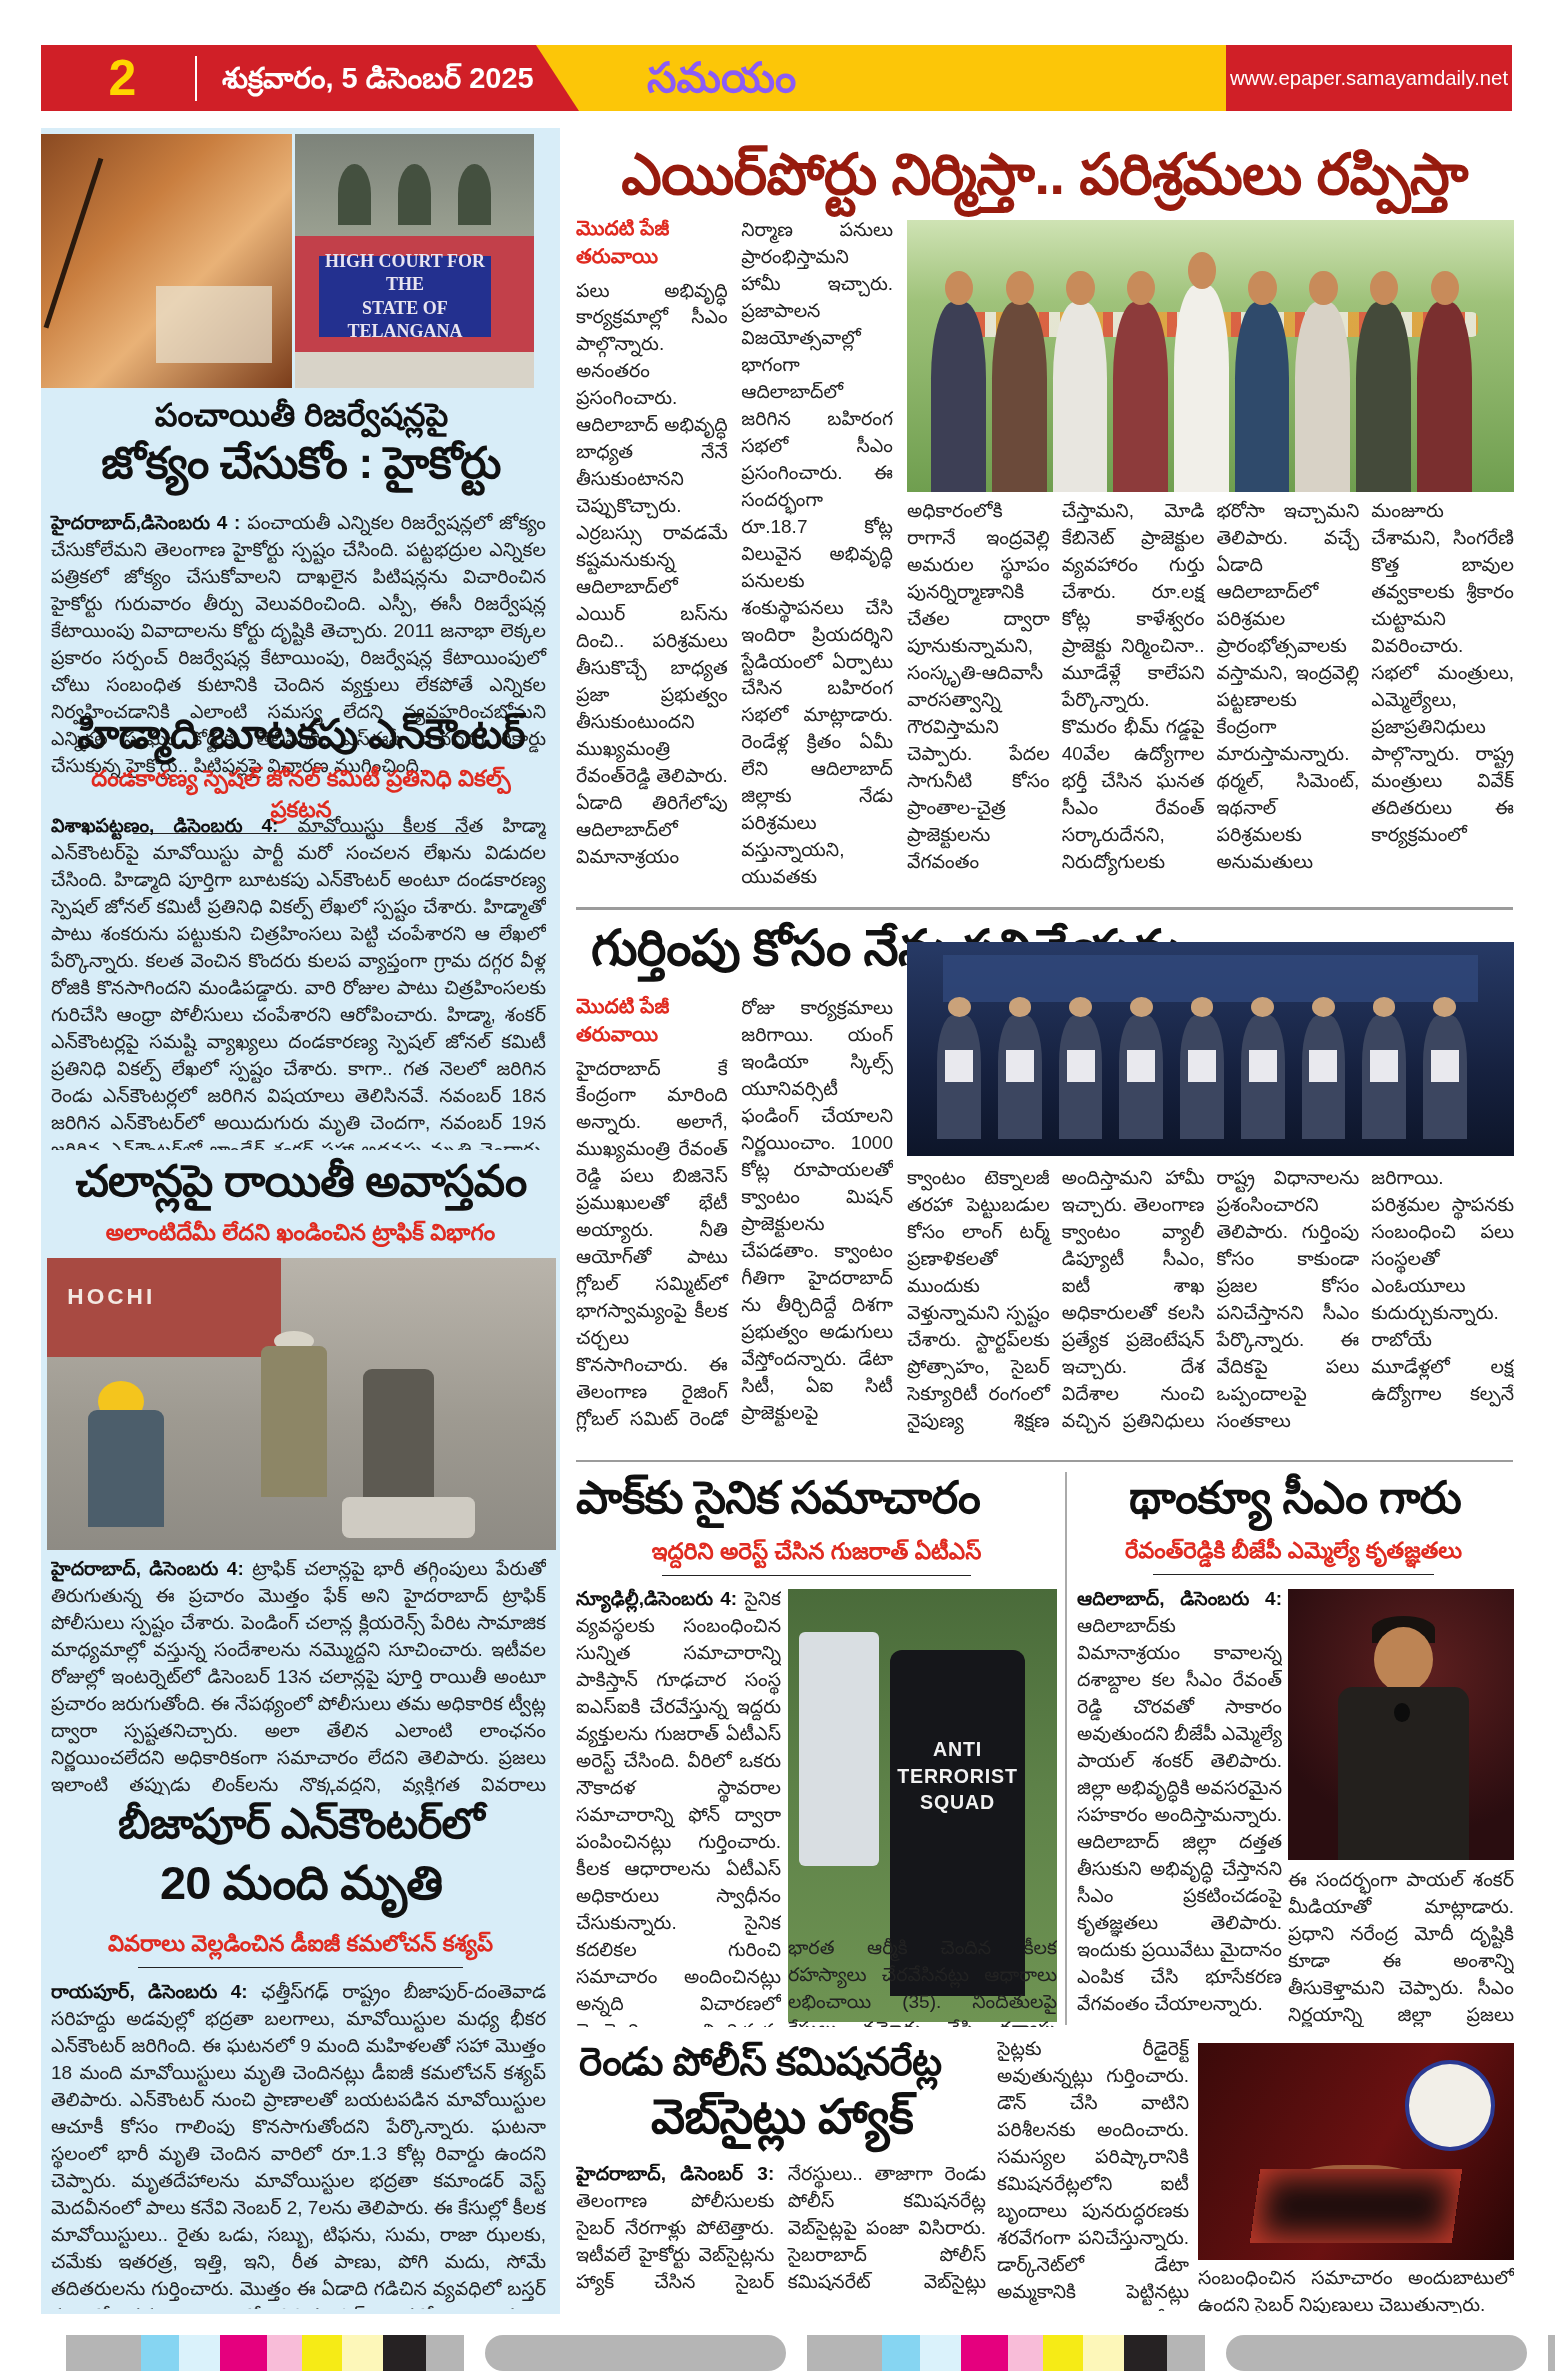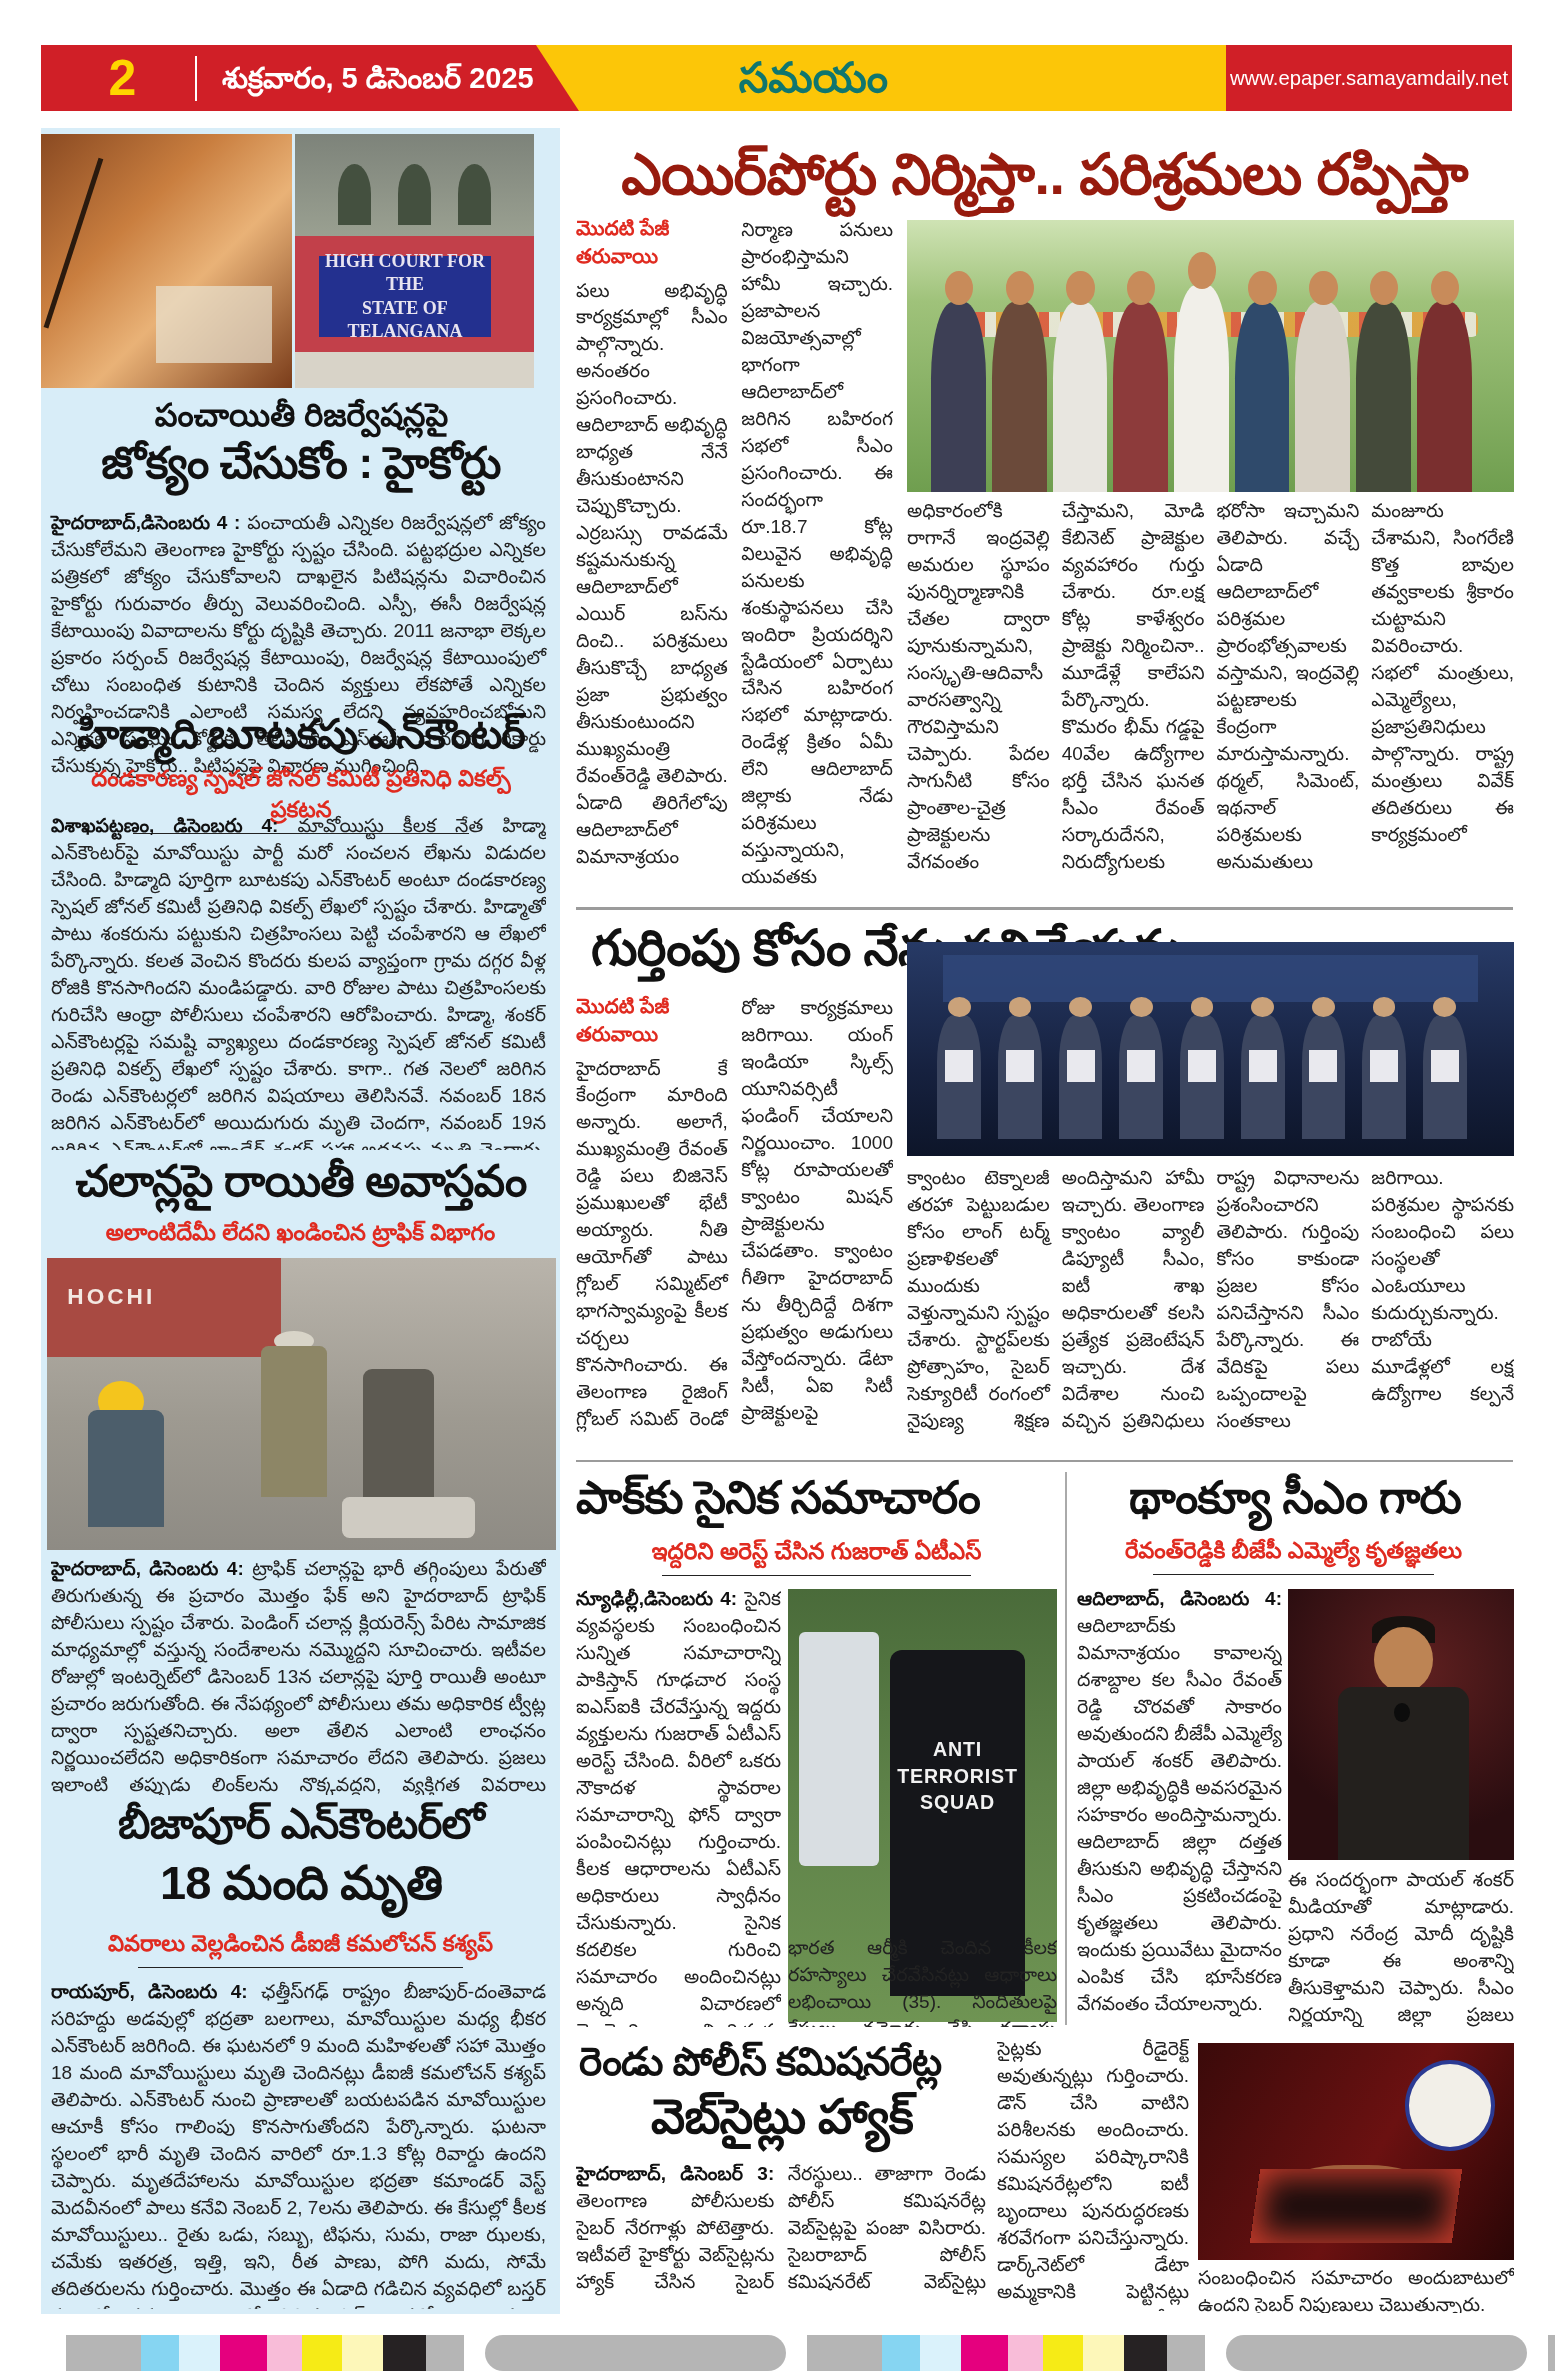--- a/index.html
+++ b/index.html
@@ -6,21 +6,21 @@
   #page{position:relative;width:1555px;height:2377px;background:#ffffff;overflow:hidden;
         font-family:"Liberation Sans","DejaVu Sans",sans-serif;color:#1a1a1a;}
   .abs{position:absolute;}
   
   .hdr-yellow{background:#fcc608;}
   .hdr-red{background:#d01f27;}
   .hdr-red-left{background:#d01f27;clip-path:polygon(0 0,92% 0,100% 100%,0 100%);}
   .pgnum{color:#ffd500;font-size:50px;font-weight:bold;line-height:66px;}
   .hdr-divider{width:2.3px;background:#ffffff;}
   .hdr-date{color:#ffffff;font-size:29px;font-weight:bold;line-height:66px;}
-  .masthead{color:#0f766e;font-size:42px;font-weight:bold;line-height:66px;text-align:right;}
+  .masthead{color:#8b5cf6;font-size:42px;font-weight:bold;line-height:66px;text-align:left;}
   .website{color:#ffffff;font-size:20.3px;line-height:66px;text-align:center;}
   
   .leftbg{background:#d8edf8;}
   .kicker{font-size:32px;font-weight:bold;text-align:center;color:#111;}
   .bigtitle{font-weight:bold;text-align:center;color:#111;letter-spacing:-0.8px;}
   .subred{color:#e02b20;font-weight:bold;text-align:center;}
   .subline{border-bottom:1.5px solid #222;width:72%;margin:4.5px auto 0 auto;}
   .body{font-size:19px;line-height:1.42;text-align:justify;color:#222;margin:0;}
   .dateline{font-weight:bold;color:#111;}
   .contlabel{display:block;color:#e02b20;font-weight:bold;font-size:20.3px;margin-bottom:4.5px;}
@@ -145,21 +145,21 @@
     <div class="helmet"></div>
     <div class="rider2"></div>
     <div class="rider"></div>
     <div class="bike"></div>
   </div>
   <div class="abs" style="left:51px;top:1556px;width:495px;height:239px;overflow:hidden;">
     <p class="body"><b class="dateline">హైదరాబాద్, డిసెంబరు 4:</b> <span>ట్రాఫిక్ చలాన్లపై భారీ తగ్గింపులు పేరుతో తిరుగుతున్న ఈ ప్రచారం మొత్తం ఫేక్ అని హైదరాబాద్ ట్రాఫిక్ పోలీసులు స్పష్టం చేశారు. పెండింగ్ చలాన్ల క్లియరెన్స్ పేరిట సామాజిక మాధ్యమాల్లో వస్తున్న సందేశాలను నమ్మొద్దని సూచించారు. ఇటీవల రోజుల్లో ఇంటర్నెట్‌లో డిసెంబర్ 13న చలాన్లపై పూర్తి రాయితీ అంటూ ప్రచారం జరుగుతోంది. ఈ నేపథ్యంలో పోలీసులు తమ అధికారిక ట్వీట్ల ద్వారా స్పష్టతనిచ్చారు. అలా తేలిన ఎలాంటి లాంఛనం నిర్ణయించలేదని అధికారికంగా సమాచారం లేదని తెలిపారు. ప్రజలు ఇలాంటి తప్పుడు లింక్‌లను నొక్కవద్దని, వ్యక్తిగత వివరాలు పంచుకోవద్దని హెచ్చరించారు. ప్రస్తుతం ట్రాఫిక్ చలాన్లపై ఎలాంటి రాయితీ లేదు. పెండింగ్ చలాన్ల గురించి నమ్మకమైన, అధికారిక సమాచారం కోసం మాత్రమే పోలీసుల వెబ్‌సైట్‌లు, యాప్‌లను వినియోగించాలని అధికారులు సూచిస్తున్నారు.</span></p>
   </div>
 
   <div class="abs bigtitle" style="left:45px;top:1800px;width:512px;font-size:42px;">బీజాపూర్ ఎన్‌కౌంటర్‌లో</div>
-  <div class="abs bigtitle" style="left:45px;top:1855px;width:512px;font-size:47px;">18 మంది మృతి</div>
+  <div class="abs bigtitle" style="left:45px;top:1855px;width:512px;font-size:47px;">20 మంది మృతి</div>
   <div class="abs" style="left:75px;top:1931px;width:451px;">
     <div class="subred" style="font-size:22.6px;">వివరాలు వెల్లడించిన డీఐజీ కమలోచన్ కశ్యప్</div>
     <div class="subline"></div>
   </div>
   <div class="abs" style="left:51px;top:1979px;width:495px;height:330px;overflow:hidden;">
     <p class="body"><b class="dateline">రాయపూర్, డిసెంబరు 4:</b> <span>ఛత్తీస్‌గఢ్ రాష్ట్రం బీజాపుర్-దంతెవాడ సరిహద్దు అడవుల్లో భద్రతా బలగాలు, మావోయిస్టుల మధ్య భీకర ఎన్‌కౌంటర్ జరిగింది. ఈ ఘటనలో 9 మంది మహిళలతో సహా మొత్తం 18 మంది మావోయిస్టులు మృతి చెందినట్లు డీఐజీ కమలోచన్ కశ్యప్ తెలిపారు. ఎన్‌కౌంటర్ నుంచి ప్రాణాలతో బయటపడిన మావోయిస్టుల ఆచూకీ కోసం గాలింపు కొనసాగుతోందని పేర్కొన్నారు. ఘటనా స్థలంలో భారీ మృతి చెందిన వారిలో రూ.1.3 కోట్ల రివార్డు ఉందని చెప్పారు. మృతదేహాలను మావోయిస్టుల భద్రతా కమాండర్ వెస్ట్ మెదవీనంలో పాలు కనేవి నెంబర్ 2, 7లను తెలిపారు. ఈ కేసుల్లో కీలక మావోయిస్టులు.. రైతు ఒడు, సబ్బు, టిఫను, సుమ, రాజా ఝలకు, చమేకు ఇతరత్ర, ఇత్తి, ఇని, రీత పాణు, పోగి మదు, సోమే తదితరులను గుర్తించారు. మొత్తం ఈ ఏడాది గడిచిన వ్యవధిలో బస్తర్ పరిధిలో గత 19 నెలల్లో వివిధ ఎన్‌కౌంటర్లలో 469 మంది మావోయిస్టులు మృతి చెందినట్లు అధికారులు వివరించారు. మావోయిస్టులు లొంగిపోవాలని భద్రతా దళాలు మరోసారి పిలుపునిచ్చాయి.</span></p>
   </div>
 
   <div class="abs mainhead" style="left:576px;top:141px;width:937px;">ఎయిర్‌పోర్టు నిర్మిస్తా.. పరిశ్రమలు రప్పిస్తా</div>
 

